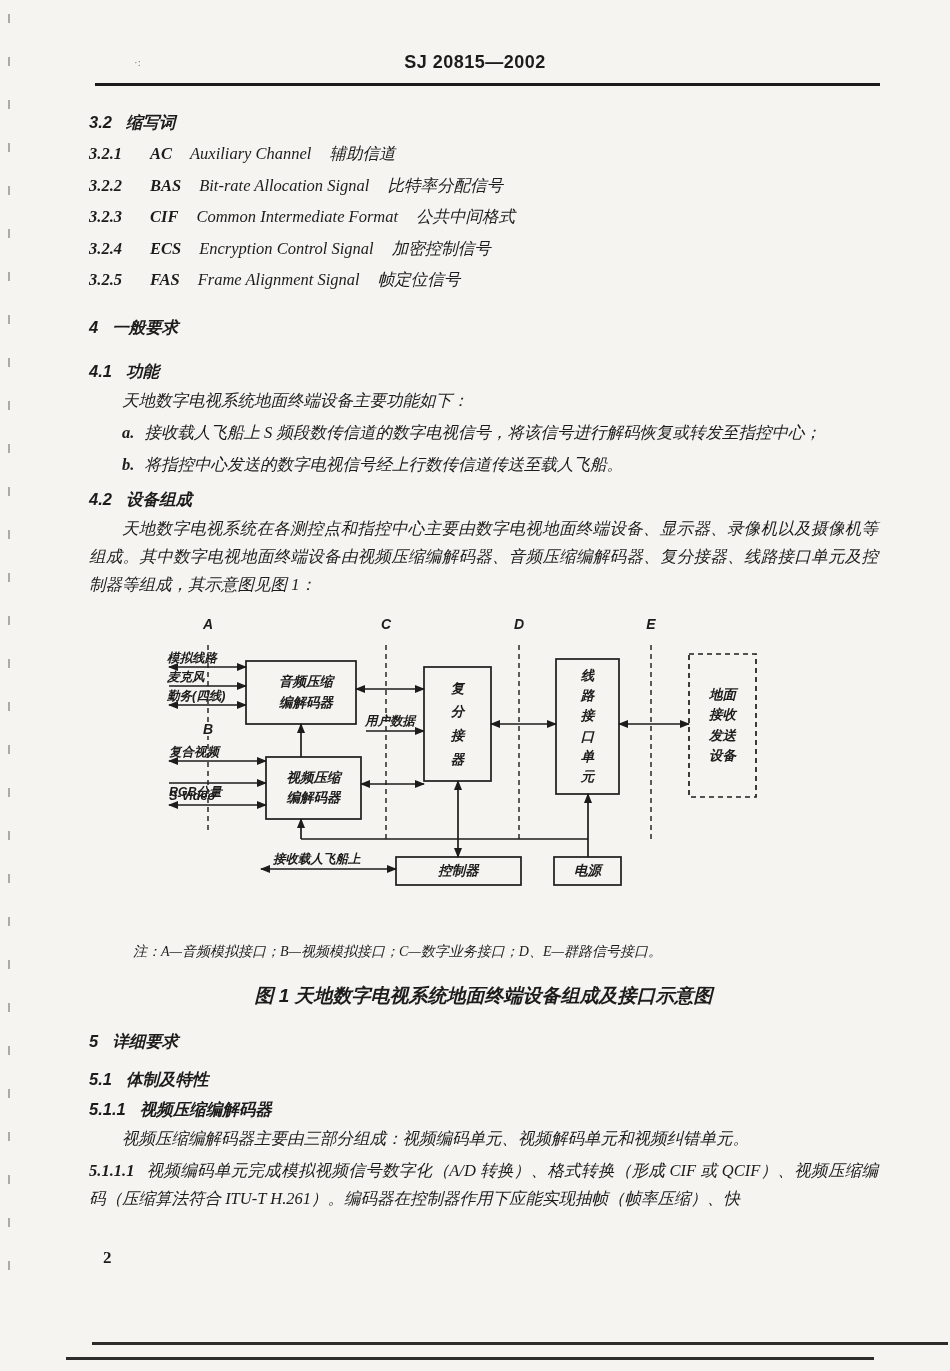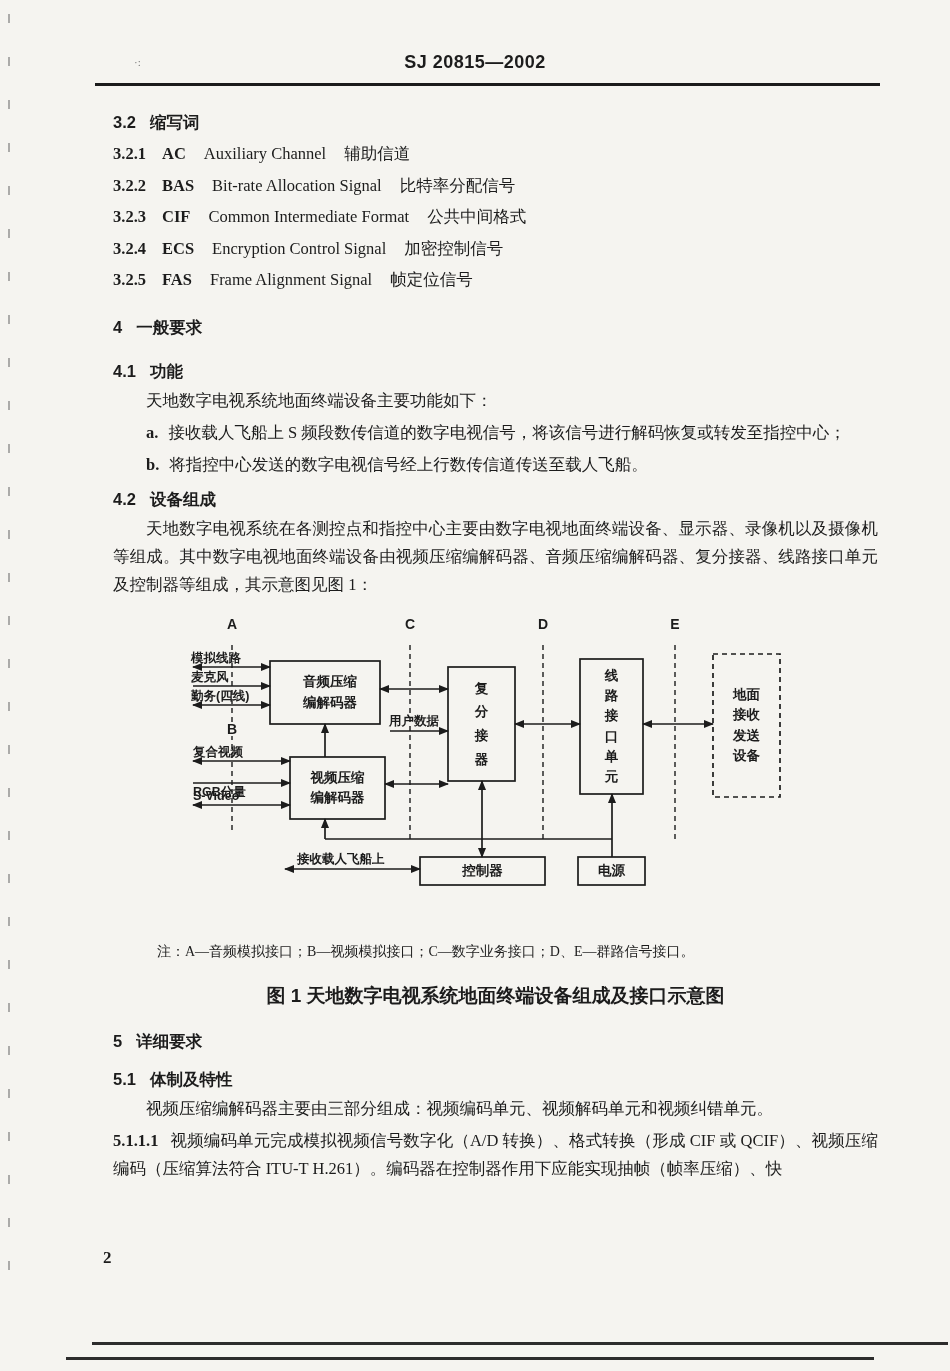--- a/index.html
+++ b/index.html
@@ -10,34 +10,34 @@
   .scan-marks-left { position:absolute; left:8px; top:14px; width:2px; height:1290px;
     background:repeating-linear-gradient(to bottom,#6f6f6f 0 9px,transparent 9px 43px); opacity:.55; }
   .scan-speck { position:absolute; left:134px; top:56px; width:3px; height:10px; color:#777; font-size:11px; }
   .artifact-line-1 { position:absolute; left:92px; right:2px; top:1342px; height:3px; background:#2c2c2c; }
   .artifact-line-2 { position:absolute; left:66px; width:808px; top:1357px; height:3px; background:#2c2c2c; }
 
   .doc-header { padding-top:52px; text-align:center; font-family:"Liberation Sans", sans-serif;
     font-weight:bold; font-size:18px; letter-spacing:.5px; }
   .header-rule { height:2.5px; background:#1b1b1b; margin:10px 70px 0 95px; }
 
-  .content { padding:0 72px 0 113px; font-size:16.5px; }
+  .content { padding:0 72px 0 89px; font-size:16.5px;font-style:italic; }
 
   .h { font-family:"Liberation Sans", sans-serif; font-weight:bold; font-size:16.5px; }
   .hnum { margin-right:14px; }
   .h-32 { margin-top:26px; }
   .h-4  { margin-top:26px; }
   .h-41 { margin-top:22px; }
   .h-42 { margin-top:10px; }
   .h-5  { margin-top:22px; }
   .h-51 { margin-top:16px; }
   .h-511{ margin-top:8px; }
 
   .abbrev-row { margin-top:9.5px; }
-  .anum { font-weight:bold; margin-right:16px;text-align:right; }
+  .anum { font-weight:bold; margin-right:28px;text-align:right; }
   .aabbr { font-weight:bold; margin-right:18px; }
   .afull { margin-right:18px; }
 
   p.body { line-height:28px; text-align:justify; text-indent:2em; margin-top:4px; }
   p.noindent { text-indent:0; }
   .ilabel { font-weight:bold; margin-right:10px; }
   .pnum { font-weight:bold; margin-right:12px; }
 
   
   .figure { position:relative; width:620px; height:292px; margin:18px 0 0 72px; }
@@ -199,20 +199,23 @@
 
     <p class="fig-note">注：A—音频模拟接口；B—视频模拟接口；C—数字业务接口；D、E—群路信号接口。</p>
     <div class="fig-caption">图 1  天地数字电视系统地面终端设备组成及接口示意图</div>
 
     <div class="h h-5">
       <span class="hnum">5</span><span>详细要求</span>
     </div>
     <div class="h h-51">
       <span class="hnum">5.1</span><span>体制及特性</span>
     </div>
+    <div class="h h-511">
+      <span class="hnum">5.1.1</span><span>视频压缩编解码器</span>
+    </div>
     <p class="body">视频压缩编解码器主要由三部分组成：视频编码单元、视频解码单元和视频纠错单元。</p>
     <p class="body noindent">
       <span class="pnum">5.1.1.1</span><span>视频编码单元完成模拟视频信号数字化（A/D 转换）、格式转换（形成 CIF 或 QCIF）、视频压缩编码（压缩算法符合 ITU-T  H.261）。编码器在控制器作用下应能实现抽帧（帧率压缩）、快</span>
     </p>
   </div>
 
   <div class="page-number">2</div>
   <div class="artifact-line-1"></div>
   <div class="artifact-line-2"></div>
 </div>

